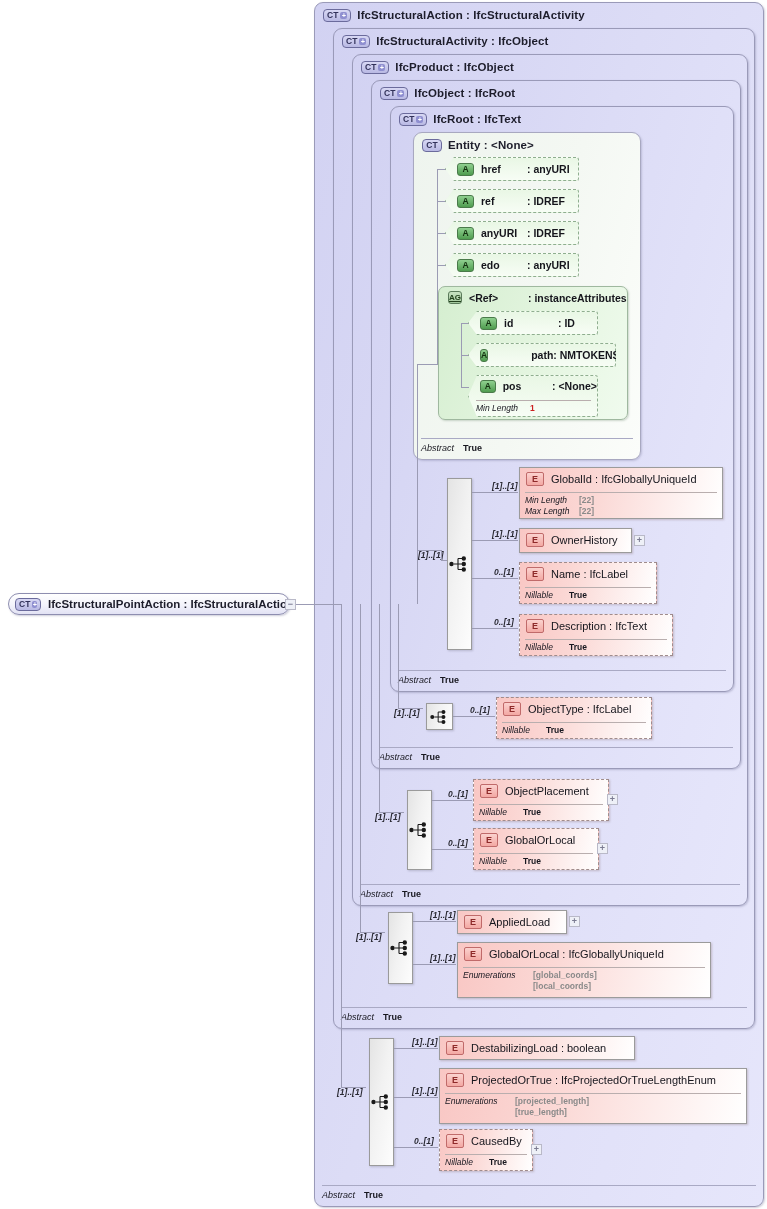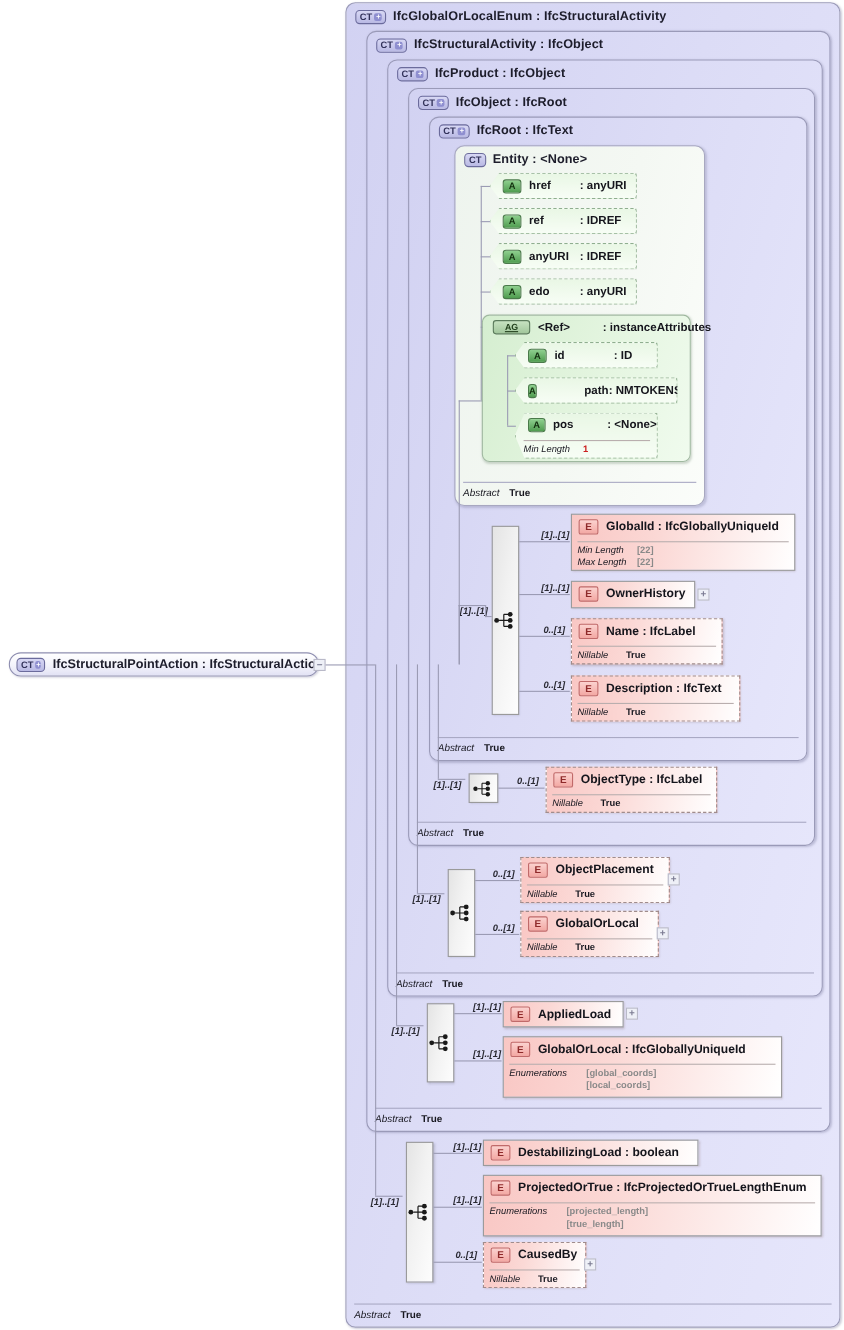--- a/index.html
+++ b/index.html
@@ -45,21 +45,21 @@
     background:linear-gradient(180deg,#e9f7e5,#f7fdf5);
     box-shadow:1px 1px 2px rgba(100,120,100,.25);
     display:flex;align-items:center;
     clip-path:polygon(9px 0,100% 0,100% 100%,9px 100%,0 50%);
     padding-left:11px;}
   .badge-a{display:inline-flex;align-items:center;justify-content:center;
     width:17px;height:13px;box-sizing:border-box;border:1px solid #4a7a4a;border-radius:3px;
     background:linear-gradient(180deg,#8fd08f,#4f9c4f);
     font-size:8.5px;font-weight:bold;color:#13300f;line-height:1;margin-right:7px;}
   .badge-ag{display:inline-flex;align-items:center;justify-content:center;
-    width:34px;height:13px;box-sizing:border-box;border:1px solid #5a7a5a;border-radius:3px;
+    width:14px;height:13px;box-sizing:border-box;border:1px solid #5a7a5a;border-radius:3px;
     background:linear-gradient(180deg,#c7e2c1,#a2c79c);
     font-size:8px;font-weight:bold;color:#22401c;line-height:1;text-decoration:underline;}
   .aname{font-size:10.5px;font-weight:bold;color:#15151c;white-space:nowrap;}
   .atype{font-size:10.5px;font-weight:bold;color:#15151c;white-space:nowrap;}
 
   
   .ag{position:absolute;box-sizing:border-box;border:1px solid #9fb89f;border-radius:7px;
     background:linear-gradient(110deg,#d5eed0,#e6f6e2 60%,#f0fbee);
     box-shadow:1px 1px 2px rgba(90,120,90,.28);}
   .ag-head{position:absolute;left:9px;top:4px;display:flex;align-items:center;gap:7px;white-space:nowrap;}
@@ -76,21 +76,21 @@
   .el{position:absolute;box-sizing:border-box;
      background:linear-gradient(100deg,#f9c7c4 0%,#fbd9d6 40%,#ffffff 100%);
      box-shadow:1px 1px 2px rgba(120,90,90,.30);}
   .el.solid{border:1px solid #9b9b9b;}
   .el.dash{border:1px dashed #a08c8c;}
   .el-head{position:absolute;left:6px;top:4px;display:flex;align-items:center;gap:7px;white-space:nowrap;}
   .badge-e{display:inline-flex;align-items:center;justify-content:center;
     width:18px;height:14px;box-sizing:border-box;border:1px solid #c06a6a;border-radius:2px;
     background:linear-gradient(180deg,#fbd2cf,#f3a8a3);
     font-size:9px;font-weight:bold;color:#8e2a2a;line-height:1;}
-  .ename{font-size:11px;font-weight:bold;color:#15151c;white-space:nowrap;}
+  .ename{font-size:11px;font-weight:normal;color:#15151c;white-space:nowrap;}
 
   
   .plus{position:absolute;width:11px;height:11px;box-sizing:border-box;
     border:1px solid #b9b9c8;background:#eef0f7;
     font-size:9px;line-height:9px;text-align:center;color:#7b7b92;font-weight:bold;}
 
   
   .comp{position:absolute;box-sizing:border-box;border:1px solid #9a9a9a;
     background:linear-gradient(100deg,#e4e4e4 0%,#f2f2f2 45%,#fdfdfd 100%);
     box-shadow:1px 1px 2px rgba(90,90,110,.28);}
@@ -117,21 +117,21 @@
   .lnv{width:1px;}
 </style>
 </head>
 <body>
 
 <div id="stage">
 
   <div class="ct" style="left:314px;top:2px;width:450px;height:1205px;">
     <div class="ct-head">
       <span class="badge-ct">CT<i class="pl">+</i></span>
-      <span class="ct-title">IfcGlobalOrLocalEnum : IfcStructuralActivity</span>
+      <span class="ct-title">IfcStructuralAction : IfcStructuralActivity</span>
     </div>
     <div class="abs-rule" style="left:7px;bottom:20px;width:434px;"></div>
     <div class="abs" style="bottom:4px;">
       <span class="k">Abstract</span>
       <span class="v">True</span>
     </div>
   </div>
 
   <div class="ct" style="left:333px;top:28px;width:422px;height:1001px;">
     <div class="ct-head">

